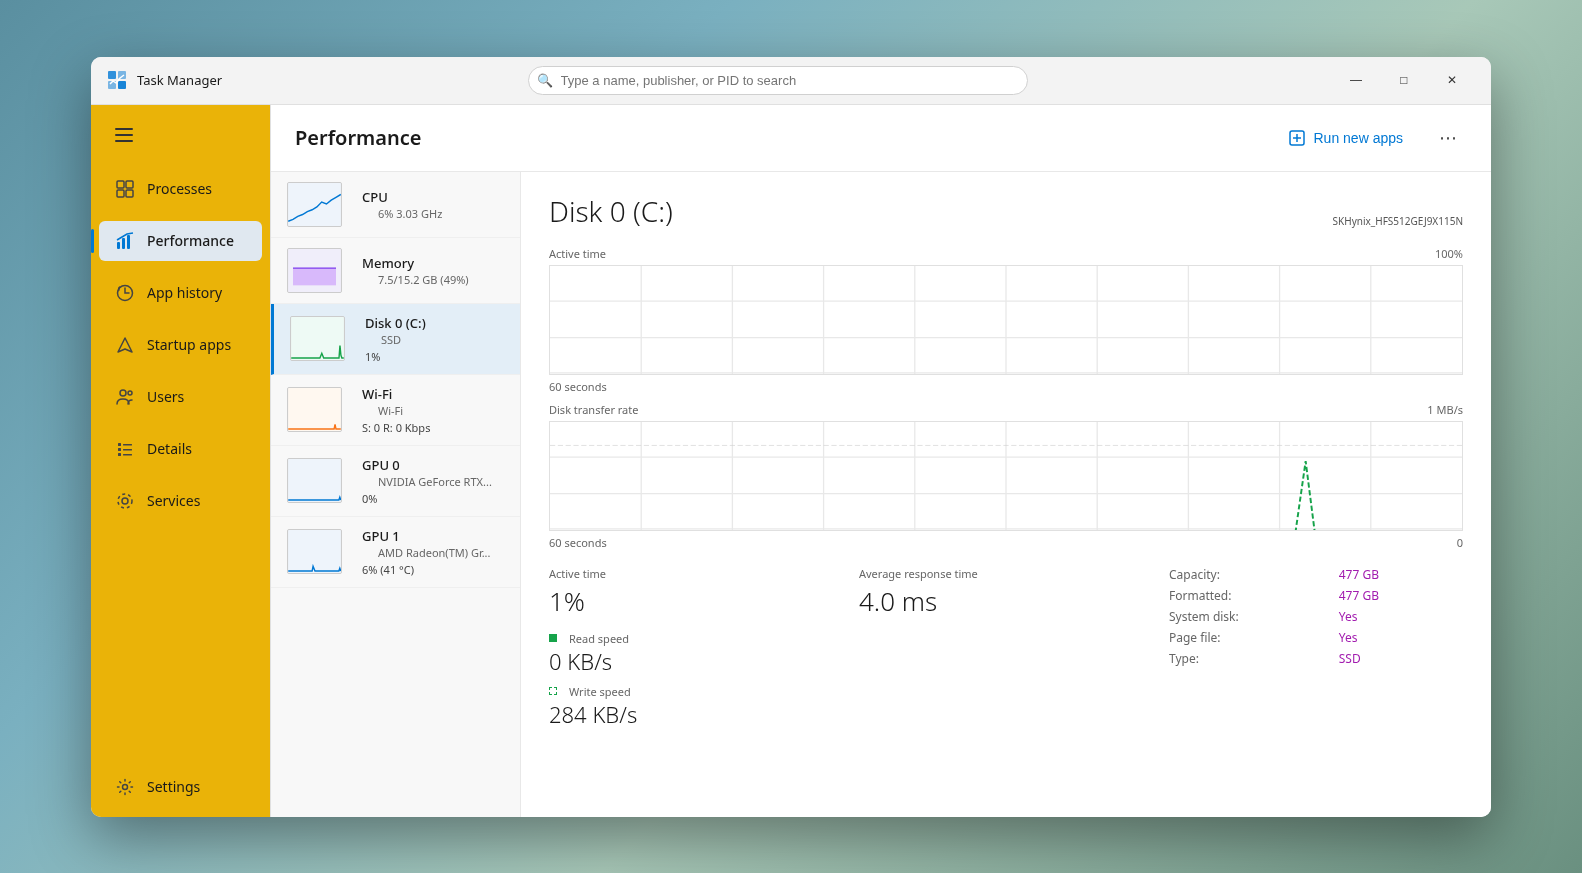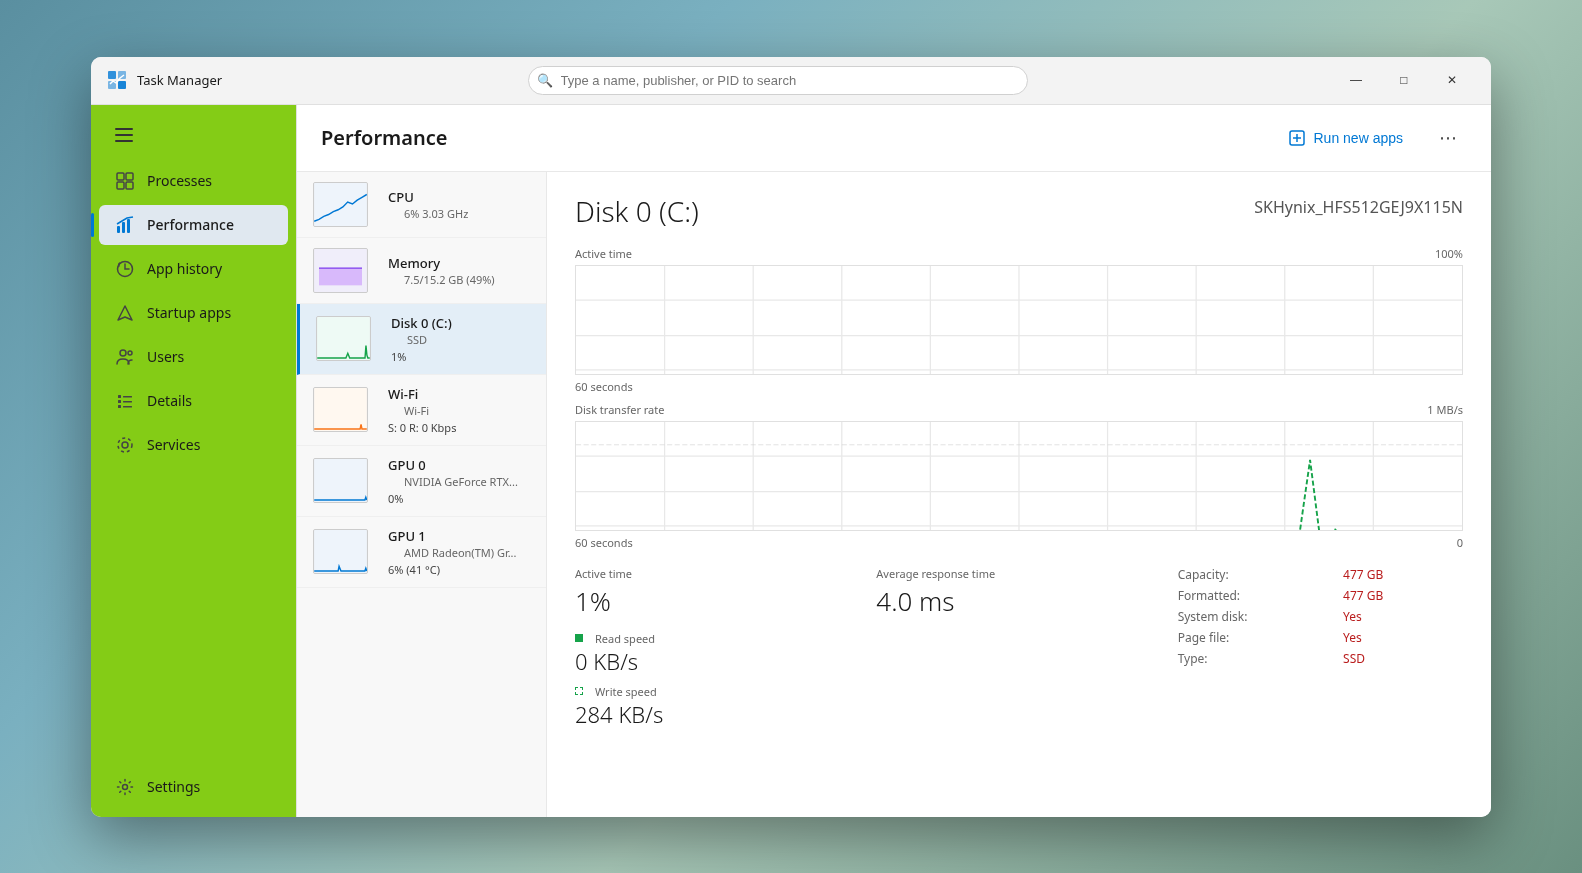--- a/index.html
+++ b/index.html
@@ -86,27 +86,28 @@
       font-size: 12px;
       color: #333;
       border-radius: 4px;
     }
     .content-area {
       display: flex;
       flex: 1;
       overflow: hidden;
     }
     .sidebar {
-      width: 206px;
-      background: #84cc16;
+      width: 180px;
+      background: #eab308;
       display: flex;
       flex-direction: column;
       padding: 8px 0;
       border-right: 1px solid #e0e0e0;
       flex-shrink: 0;
+      gap: 8px;
     }
     .hamburger-btn {
       padding: 10px 16px;
       cursor: pointer;
       display: flex;
       align-items: center;
       border-radius: 6px;
       margin: 2px 8px;
     }
     .nav-item {
@@ -244,24 +245,24 @@
       justify-content: space-between;
       align-items: flex-start;
       margin-bottom: 16px;
     }
     .disk-title {
       font-size: 28px;
       font-weight: 300;
       color: #1a1a1a;
     }
     .disk-model {
-      font-size: 16px;
+      font-size: 10px;
       color: #555;
       text-align: center;
-      margin-top: 4px;
+      margin-top: 22px;
     }
     .chart-section { margin-bottom: 8px; }
     .chart-label-row {
       display: flex;
       justify-content: space-between;
       font-size: 11px;
       color: #666;
       margin-bottom: 4px;
     }
     .chart-container {
@@ -289,21 +290,21 @@
     .speed-item { }
     .speed-label { font-size: 11px; color: #666; display: flex; align-items: center; gap: 12px; }
     .speed-value { font-size: 22px; font-weight: 300; color: #1a1a1a; }
     .detail-grid {
       display: grid;
       grid-template-columns: auto auto;
       gap: 4px 16px;
       margin-top: 0;
     }
     .detail-key { font-size: 12px; color: #666; }
-    .detail-val { font-size: 12px; color: #b91c1c; }
+    .detail-val { font-size: 12px; color: #a21caf; }
     .mini-graph {
       position: absolute;
       bottom: 0;
       left: 0;
       right: 0;
       top: 0;
     }
     
     ::-webkit-scrollbar { width: 6px; }
     ::-webkit-scrollbar-track { background: transparent; }

